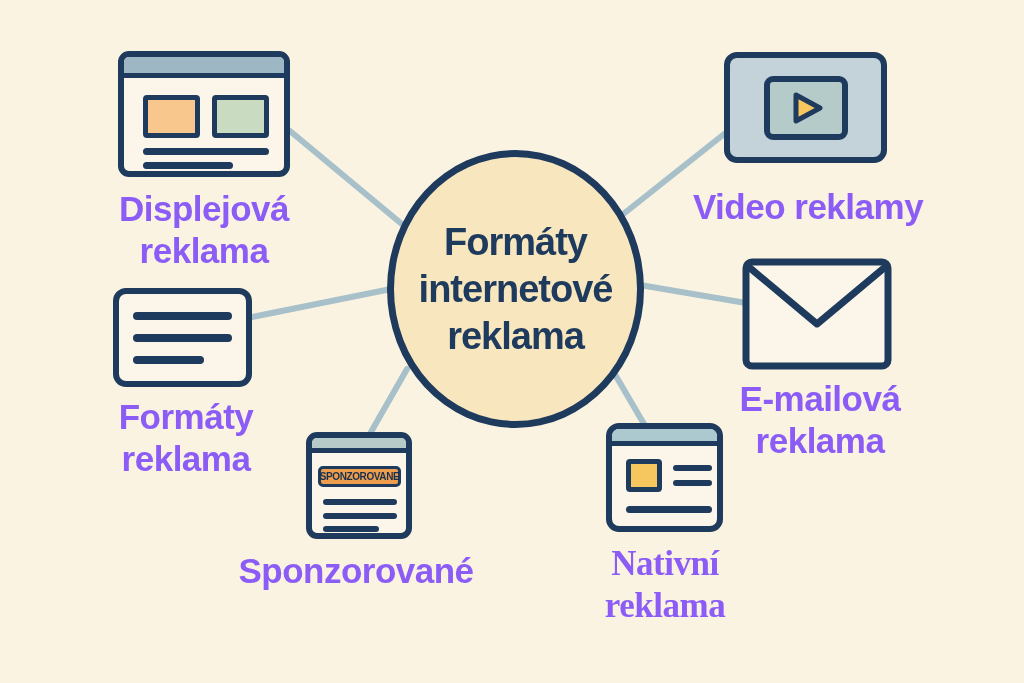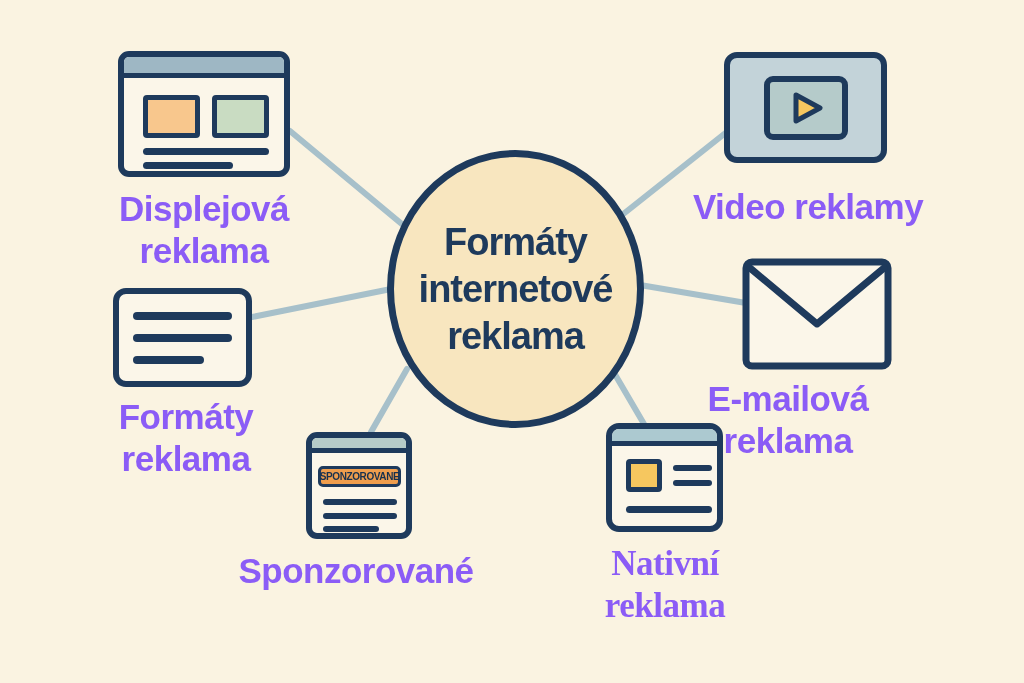--- a/index.html
+++ b/index.html
@@ -117,21 +117,21 @@
       <span>Formáty</span>
       <span>reklama</span>
     </div>
   </div>
 
   <div class="abs" style="left:0;top:0;">
     <svg class="abs" style="left:742px;top:258px;" width="150" height="112" viewBox="0 0 150 112">
       <rect x="4" y="4" width="142" height="104" rx="6" fill="#FBF6E9" stroke="#1E3A5C" stroke-width="7"></rect>
       <path d="M8 10 L75 66 L142 10" fill="none" stroke="#1E3A5C" stroke-width="7" stroke-linecap="round" stroke-linejoin="round"></path>
     </svg>
-    <div class="abs node-label" style="left:648px;top:378px;width:280px;">
+    <div class="abs node-label" style="left:680px;top:378px;width:280px;">
       <span>E-mailová</span>
       <span>reklama</span>
     </div>
   </div>
 
   <div class="abs" style="left:0;top:0;">
     <div class="abs card" style="left:306px;top:432px;width:106px;height:107px;">
       <div class="hdr" style="height:15px;background:#B6CBC8;"></div>
       <div class="badge" style="left:6px;top:28px;width:83px;height:21px;">
         <span>SPONZOROVANE</span>

